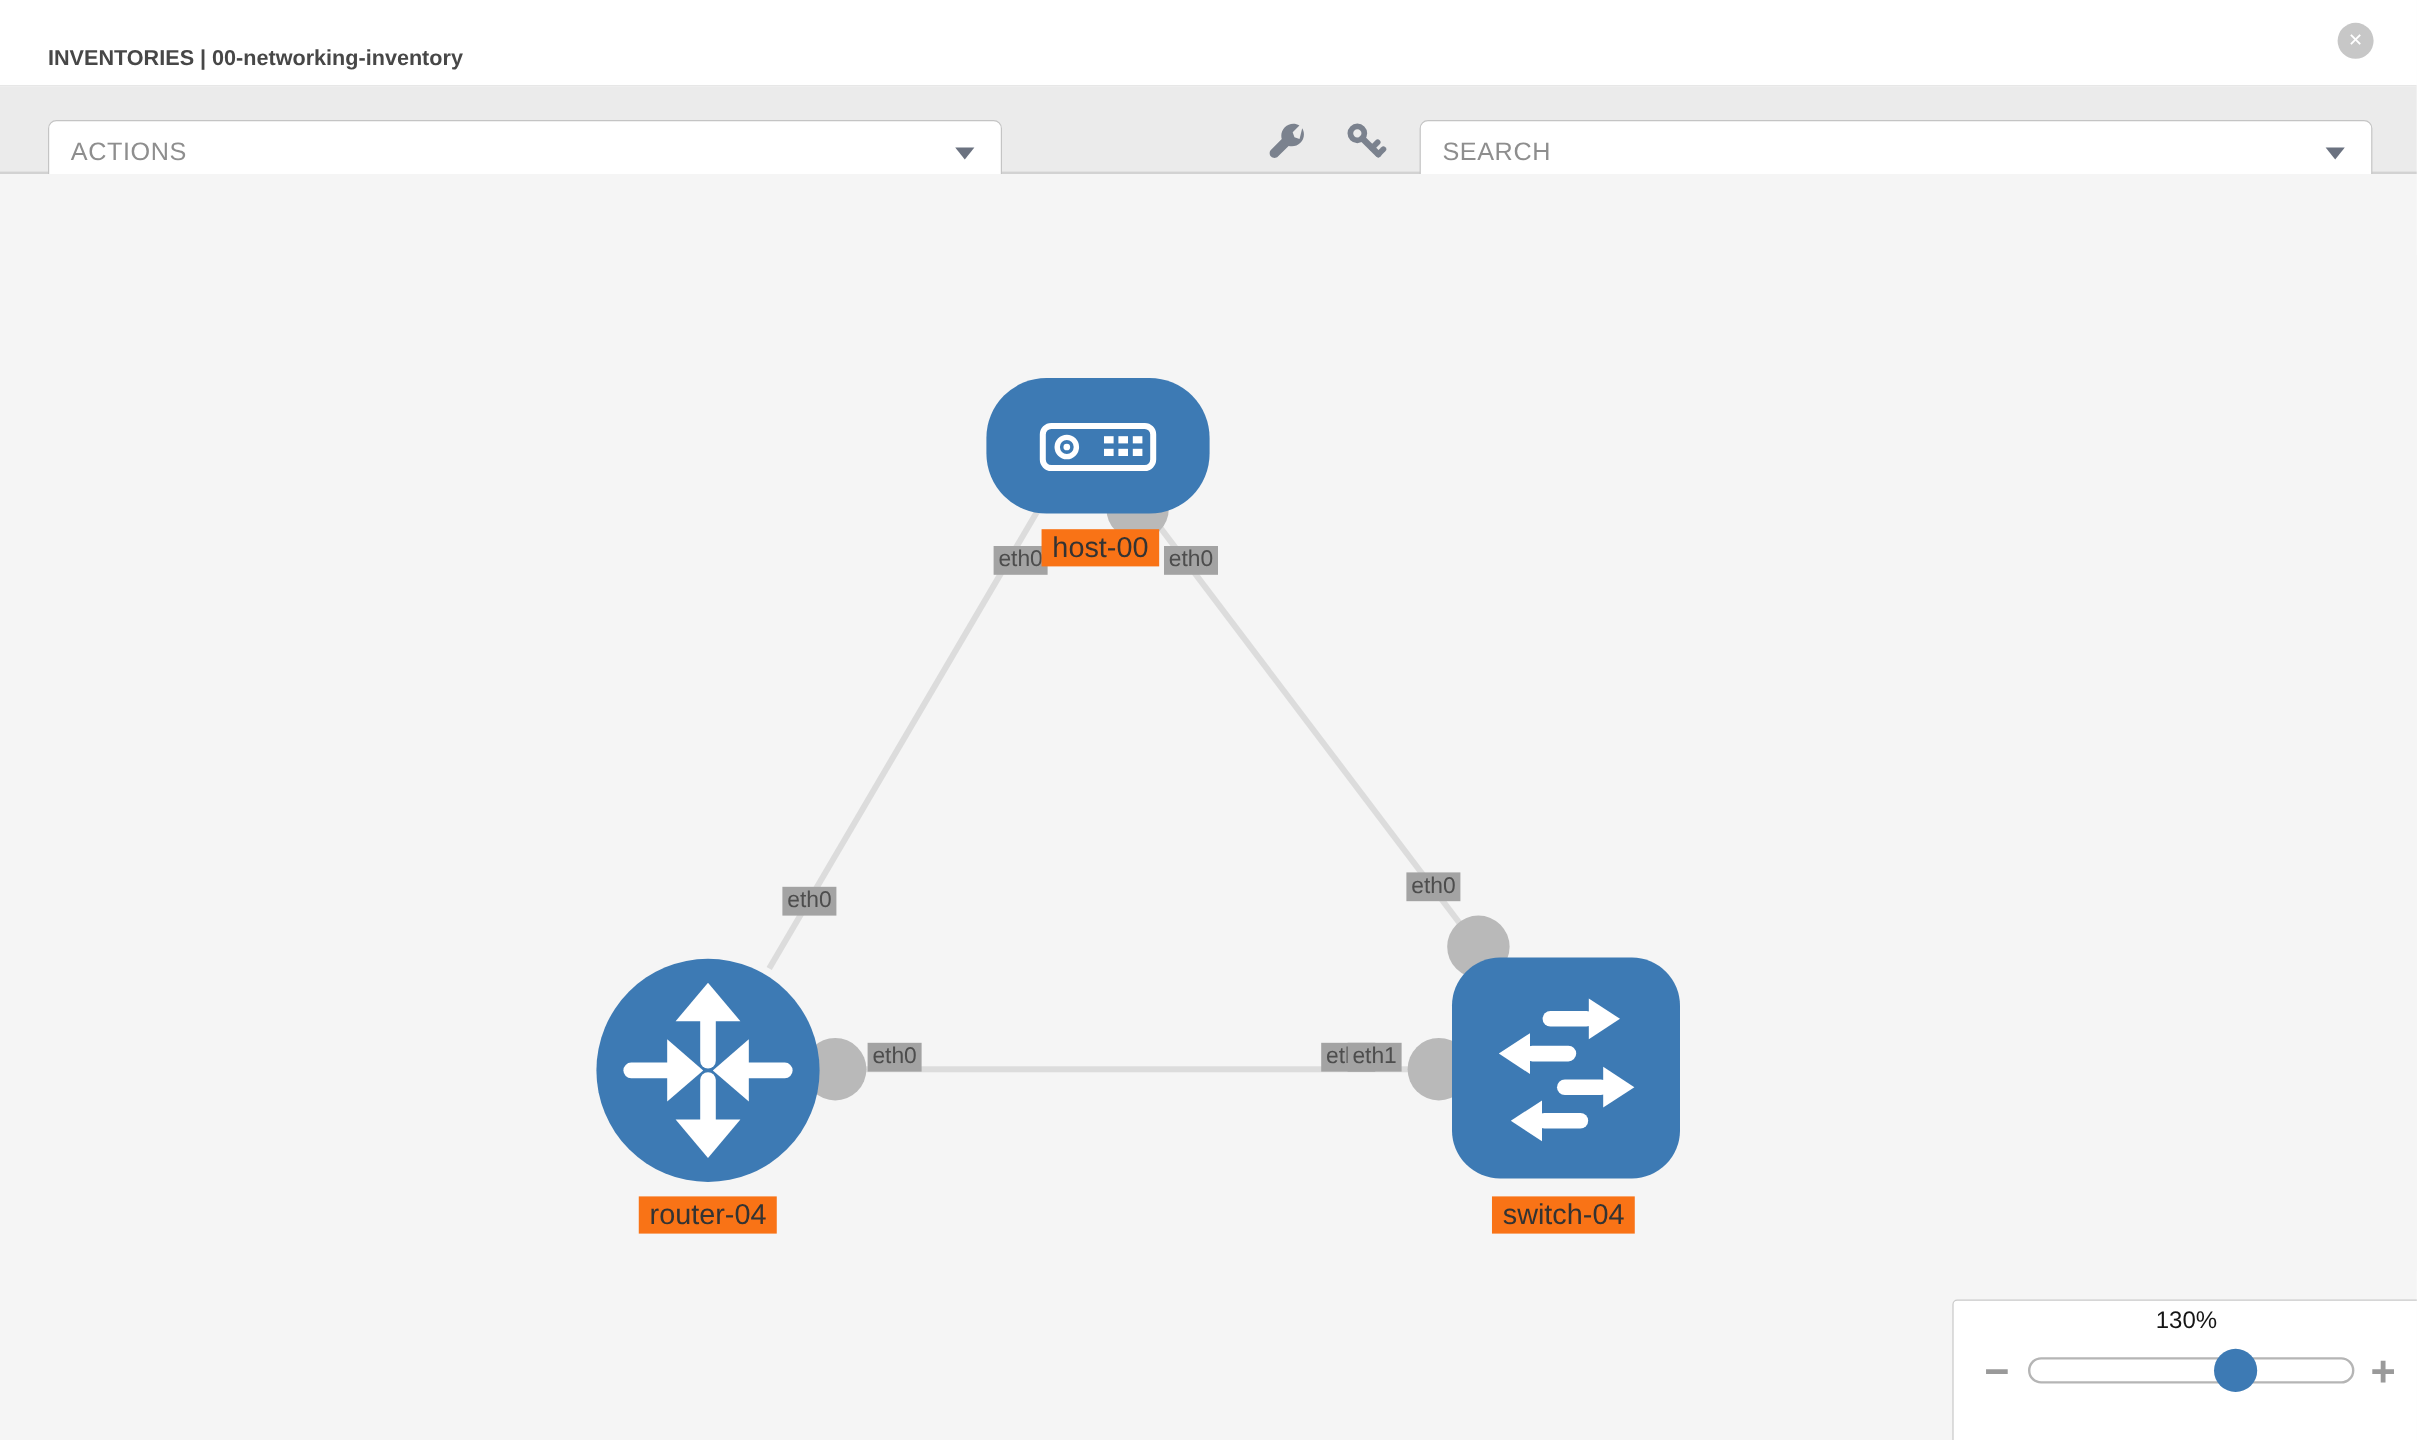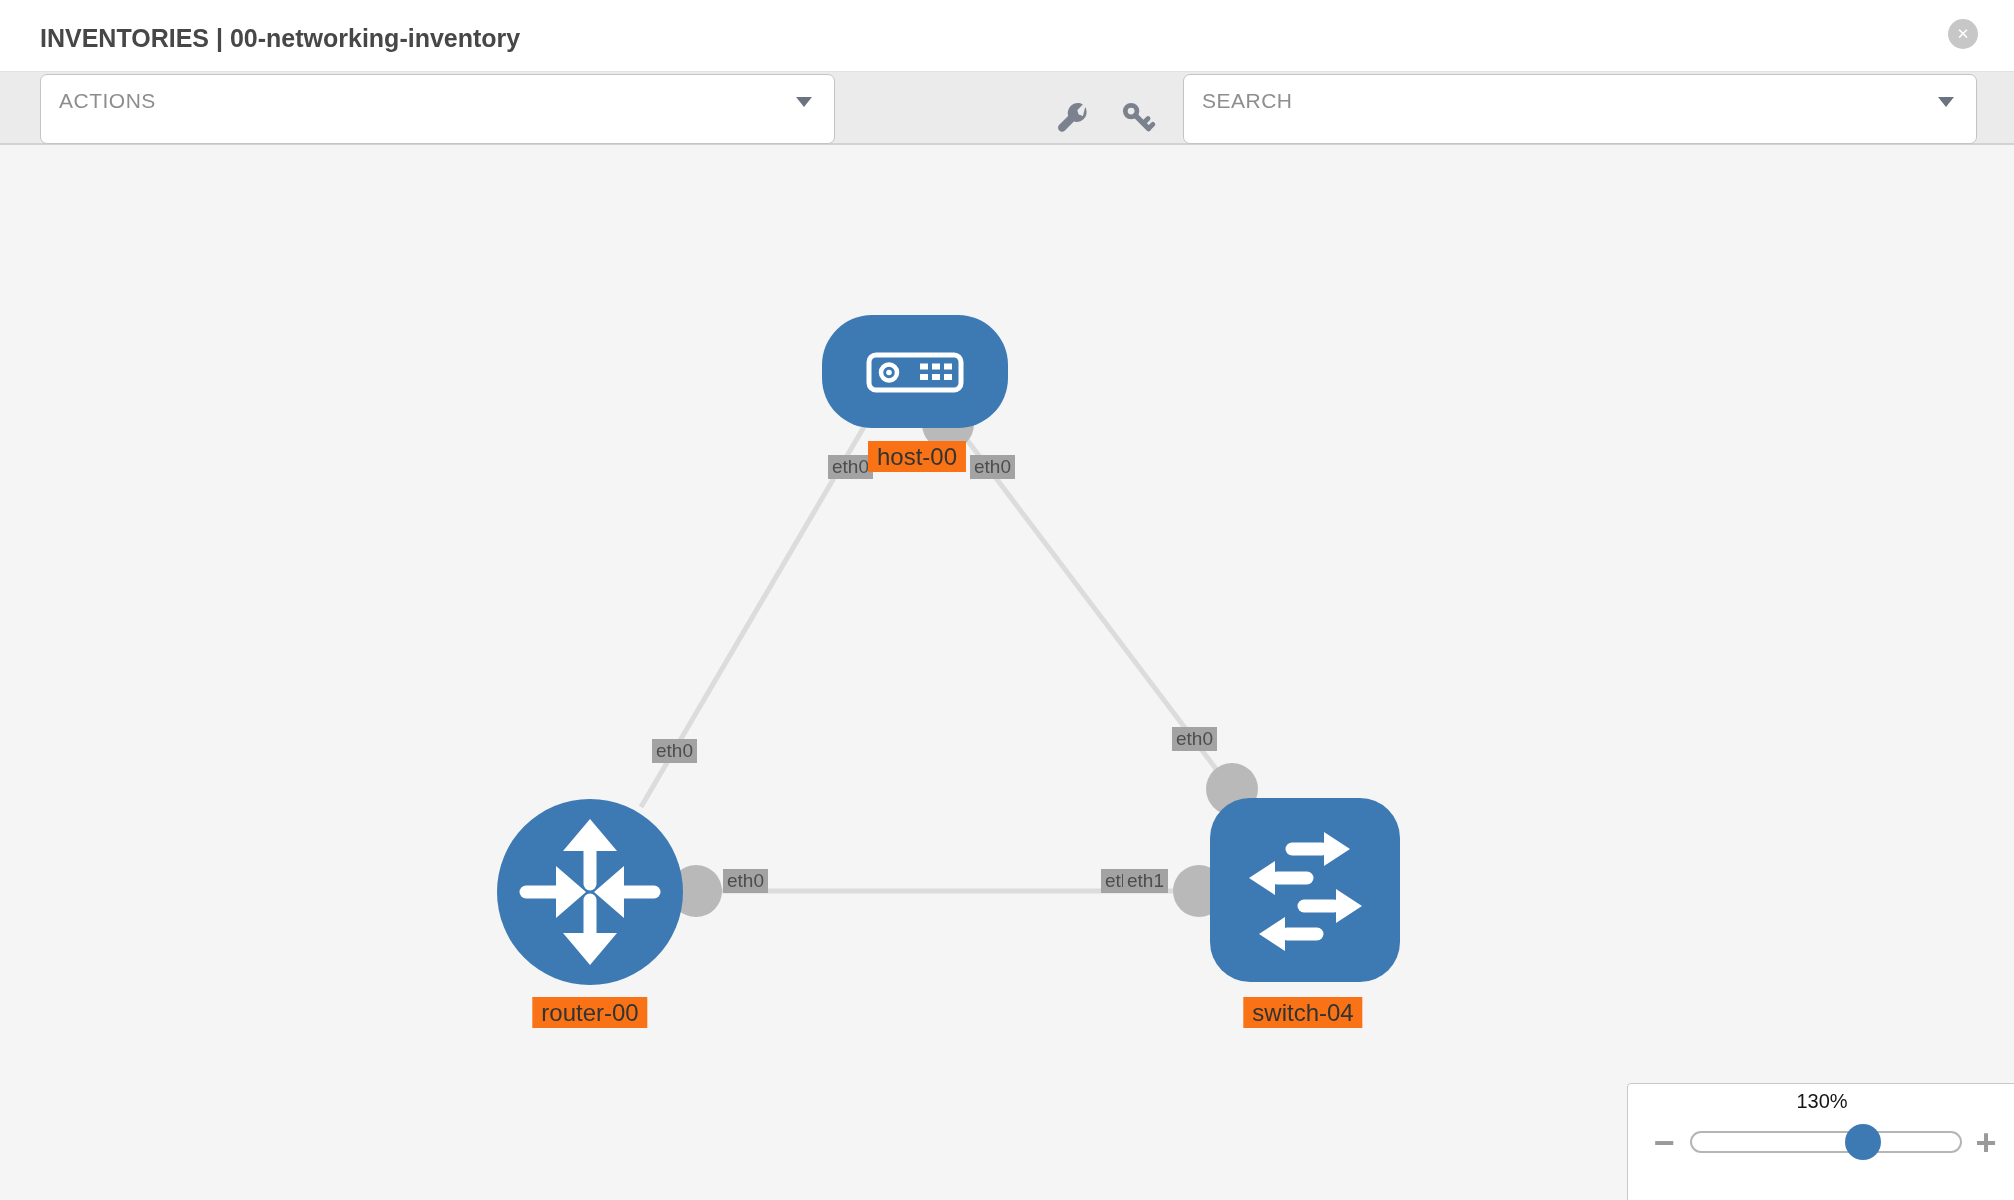--- a/index.html
+++ b/index.html
@@ -9,38 +9,38 @@
     overflow:hidden;
     background:#ffffff;
     font-family:"Liberation Sans","DejaVu Sans",sans-serif;
   }
   
   .header{
     position:absolute;left:0;top:0;width:2014px;height:72px;
     background:#ffffff;border-bottom:1px solid #e2e2e2;box-sizing:border-box;
   }
   .title{
-    position:absolute;left:40px;top:2px;height:72px;line-height:72px;
-    font-size:25px;font-weight:700;color:var(--title-text,#474747);
+    position:absolute;left:40px;top:12px;height:72px;line-height:72px;
+    font-size:18px;font-weight:700;color:var(--title-text,#474747);
     white-space:nowrap;
   }
   .close-btn{
     position:absolute;left:1948px;top:19px;width:30px;height:30px;
     border-radius:50%;background:#c7c7c7;color:#ffffff;
     text-align:center;line-height:30px;font-size:15px;font-weight:700;
     cursor:pointer;
   }
   
   .toolbar{
     position:absolute;left:0;top:72px;width:2014px;height:73px;
     background:var(--toolbar-bg,#ebebeb);
     border-bottom:2px solid #d2d2d2;box-sizing:border-box;
   }
   .select-box{
-    position:absolute;top:2px;height:70px;
+    position:absolute;top:28px;height:70px;
     background:#ffffff;border:1px solid #c4c4c4;border-radius:7px;
     box-sizing:border-box;cursor:pointer;
   }
   .actions-box{left:40px;width:795px;}
   .search-box{left:1183px;width:794px;}
   .select-label{
     position:absolute;left:18px;top:0;line-height:52px;
     font-size:21px;color:#8e8e8e;letter-spacing:.5px;white-space:nowrap;
   }
   .caret{
@@ -192,21 +192,21 @@
   <div class="node-label" style="left:917px;top:441px">host-00</div>
   <div class="iface-label" style="left:970px;top:455px">eth0</div>
 
   <div class="iface-label" style="left:652px;top:739px">eth0</div>
   <div class="iface-label" style="left:1172px;top:727px">eth0</div>
 
   <div class="iface-label" style="left:723px;top:869px">eth0</div>
   <div class="iface-label" style="left:1101px;top:869px">eth1</div>
   <div class="iface-label" style="left:1123px;top:869px">eth1</div>
 
-  <div class="node-label" style="left:590px;top:997px">router-00</div>
+  <div class="node-label" style="left:590px;top:997px">router-04</div>
   <div class="node-label" style="left:1303px;top:997px">switch-04</div>
 </div>
 
 <div class="zoom-panel">
   <div class="zoom-value">130%</div>
   <div class="zoom-minus">−</div>
   <div class="zoom-track"></div>
   <div class="zoom-knob"></div>
   <div class="zoom-plus">+</div>
 </div>

